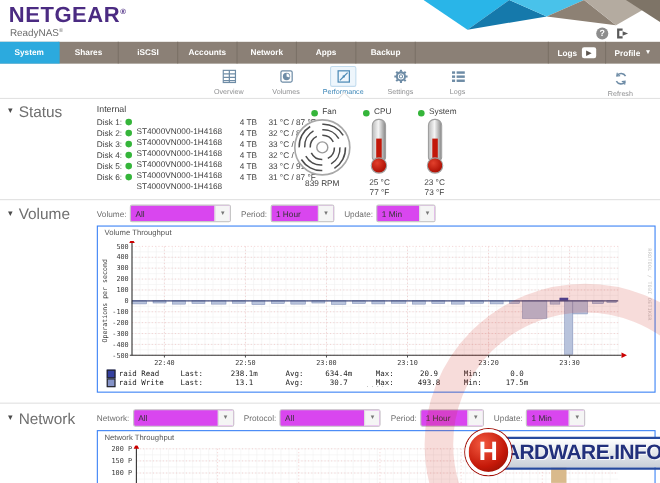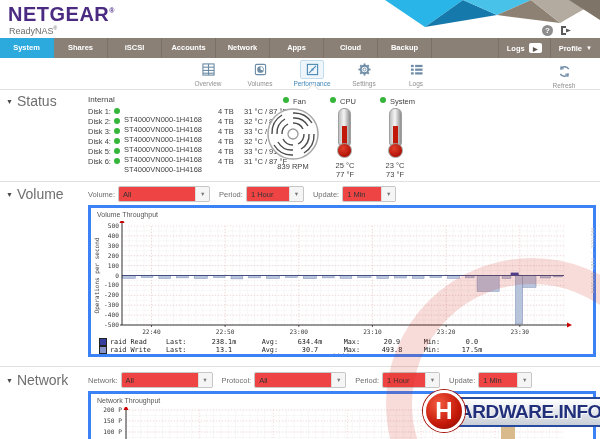--- a/index.html
+++ b/index.html
@@ -47,41 +47,41 @@
   .divider{position:absolute;left:0;right:0;height:1px;background:#e0e0e0;}
 
   
   .internal-lbl{position:absolute;left:88px;top:95px;font-size:8px;color:#3f3f3f;}
   .disks{position:absolute;left:88px;top:106px;}
   .disk-row{display:flex;align-items:center;height:10px;font-size:7.5px;color:#3f3f3f;}
   .disk-row .dlabel{width:26px;}
   .disk-row .dot{width:6px;height:6px;border-radius:50%;background:#35b53a;margin-right:4px;}
   .disk-row .dmodel{width:94px;margin-top:16px;}
   .disk-row .dsize{width:26px;}
-  .hw-label{position:absolute;font-size:7.5px;color:#3f3f3f;display:flex;align-items:flex-start;gap:4px;}
+  .hw-label{position:absolute;font-size:7.5px;color:#3f3f3f;display:flex;align-items:flex-end;gap:4px;}
   .hw-label .dot{width:6px;height:6px;border-radius:50%;background:#35b53a;}
   .hw-val{position:absolute;font-size:7.5px;color:#3f3f3f;text-align:center;}
   .thermo{position:absolute;width:15px;height:50px;}
   .tube{position:absolute;left:1px;top:0;width:11px;height:36px;border:1px solid #9f9f9f;border-radius:6px 6px 3px 3px;
         background:linear-gradient(to right,#bfbfbf,#f5f5f5 45%,#8f8f8f);}
   .tcol{position:absolute;left:5px;top:18px;width:5px;height:20px;background:#c2180a;}
   .bulb{position:absolute;left:0;top:35px;width:13px;height:13px;border-radius:50%;border:1px solid #9f9f9f;
         background:radial-gradient(circle at 38% 32%,#e2402c,#b01206 70%);}
 
   
   .controls{position:absolute;display:flex;gap:9px;align-items:center;}
   .ctl{display:flex;align-items:center;gap:3px;font-size:7.5px;color:#6e6e6e;}
-  .select{height:16px;border:1px solid #c6c6c6;border-radius:2px;background:#ef4444;display:flex;align-items:center;
+  .select{height:16px;border:1px solid #c6c6c6;border-radius:2px;background:#d946ef;display:flex;align-items:center;
           justify-content:space-between;box-sizing:border-box;font-size:7.5px;color:#333;}
   .select .val{padding-left:4px;white-space:nowrap;}
   .select .chev{width:13px;align-self:stretch;border-left:1px solid #ddd;background:#f5f5f5;color:#777;
                 display:flex;align-items:center;justify-content:center;font-size:5.5px;}
 
   
-  .panel{position:absolute;background:#fff;border:3px solid #3b82f6;box-sizing:border-box;}
+  .panel{position:absolute;background:#fff;border:1px solid #3b82f6;box-sizing:border-box;}
   .ptitle{position:absolute;left:6px;top:3px;font-size:7px;color:#555;}
   .legend{position:absolute;left:8px;top:130px;font-family:"DejaVu Sans Mono",monospace;font-size:6.8px;color:#222;}
   .lrow{display:grid;grid-template-columns:11px 56px 36px 44px 42px 44px 38px 44px 36px 44px;height:8px;align-items:center;}
   .lsw{width:6px;height:6px;border:1px solid #222;}
   .lval{text-align:center;}
   .grip{position:absolute;left:50%;top:144px;transform:translateX(-50%);color:#aaa;font-size:8px;letter-spacing:2px;line-height:4px;}
 
   
   .wm{pointer-events:none;}
   .wm-ring{position:absolute;left:386px;top:258px;width:240px;height:240px;border:26px solid rgba(205,35,25,.16);
@@ -120,21 +120,20 @@
     </div>
   </div>
 
   <div class="tabs" id="tabbar">
       <div class="tab active">System</div>
       <div class="tab">Shares</div>
       <div class="tab">iSCSI</div>
       <div class="tab">Accounts</div>
       <div class="tab">Network</div>
       <div class="tab">Apps</div>
-      <div class="tab">Cloud</div>
       <div class="tab">Backup</div>
       <div class="tab-spacer"></div>
       <div class="tab-right">
         <span>Logs</span>
         <span class="play-btn">▶</span>
       </div>
       <div class="tab-right">
         <span>Profile</span>
         <span class="prof-arrow">▼</span>
       </div>

